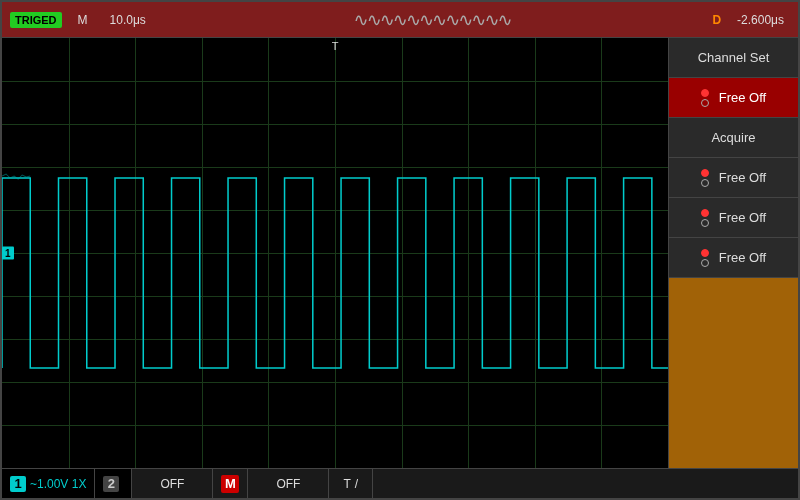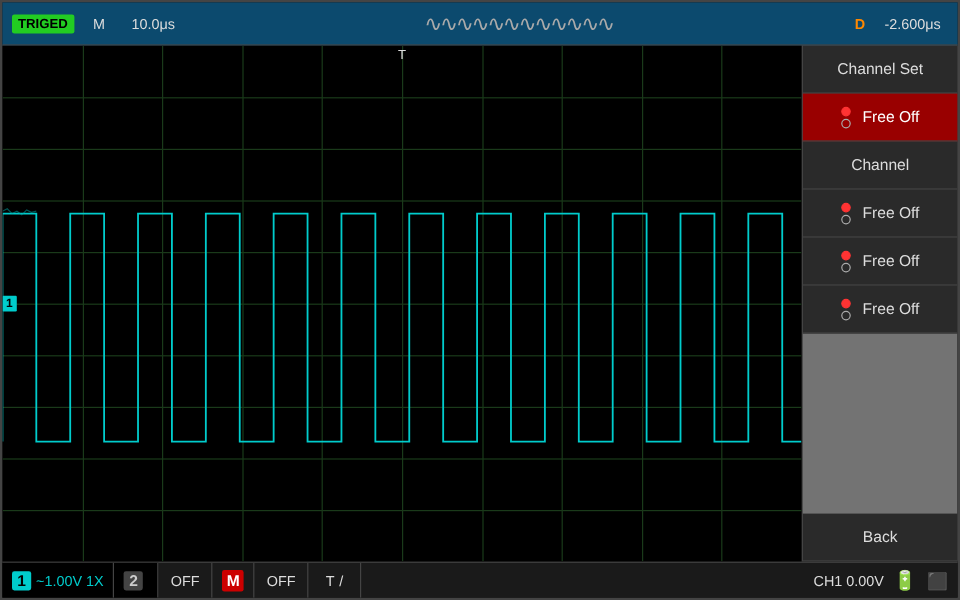--- a/index.html
+++ b/index.html
@@ -16,21 +16,21 @@
       height: 500px;
       display: flex;
       flex-direction: column;
       background: #111;
       border: 2px solid #444;
     }
 
     
     .top-bar {
       height: 36px;
-      background: #0c4a6e;
+      background: #7f1d1d;
       display: flex;
       align-items: center;
       padding: 0 8px;
       gap: 10px;
       border-bottom: 1px solid #444;
       flex-shrink: 0;
     }
 
     .triged-badge {
       background: #22cc22;
@@ -139,21 +139,21 @@
     .waveform-svg {
       position: absolute;
       top: 0; left: 0;
       width: 100%;
       height: 100%;
     }
 
     
     .right-panel {
       width: 130px;
-      background: #737373;
+      background: #a16207;
       display: flex;
       flex-direction: column;
       border-left: 1px solid #444;
       flex-shrink: 0;
     }
 
     .panel-btn {
       background: #2a2a2a;
       color: #ddd;
       border: none;
@@ -258,21 +258,21 @@
       display: flex;
       align-items: center;
       justify-content: center;
       border-radius: 2px;
       margin-right: 4px;
     }
 
     .bottom-item {
       color: #ddd;
       font-size: 12px;
-      padding: 0 10px;
+      padding: 0 28px;
       height: 100%;
       display: flex;
       align-items: center;
       border-right: 1px solid #444;
     }
 
     .bottom-m {
       background: #cc0000;
       color: #fff;
       font-weight: bold;
@@ -427,21 +427,21 @@
 
       <button class="panel-btn active-red">
         <div class="radio-group">
           <span class="radio-dot filled"></span>
           <span class="radio-dot empty"></span>
         </div>
         <span>Free Off</span>
       </button>
 
       <button class="panel-btn">
-        <span>Channel</span>
+        <span>Acquire</span>
       </button>
 
       <button class="panel-btn">
         <div class="radio-group">
           <span class="radio-dot filled"></span>
           <span class="radio-dot empty"></span>
         </div>
         <span>Free Off</span>
       </button>
 
@@ -456,23 +456,20 @@
 
 
       <button class="panel-btn">
         <div class="radio-group">
           <span class="radio-dot filled"></span>
           <span class="radio-dot empty"></span>
         </div>
         <span>Free Off</span>
       </button>
 
-      <button class="panel-btn back-btn" style="margin-top:auto;">
-        <span>Back</span>
-      </button>
 
     </div>
   </div>
 
   <div class="bottom-bar">
 
     <div class="bottom-ch1">
       <span class="ch1-num">1</span>
       <span>~1.00V 1X</span>
     </div>
@@ -491,21 +488,16 @@
 
     <div class="bottom-item">
       <span>OFF</span>
     </div>
 
     <div class="bottom-t">
       <span>T</span>
       <span style="margin-left:4px;">/</span>
     </div>
 
-    <div class="bottom-right">
-      <span>CH1 0.00V</span>
-      <span class="battery-icon">🔋</span>
-      <span class="usb-icon">⬛</span>
-    </div>
 
   </div>
 
 </div>
 
 </body></html>

